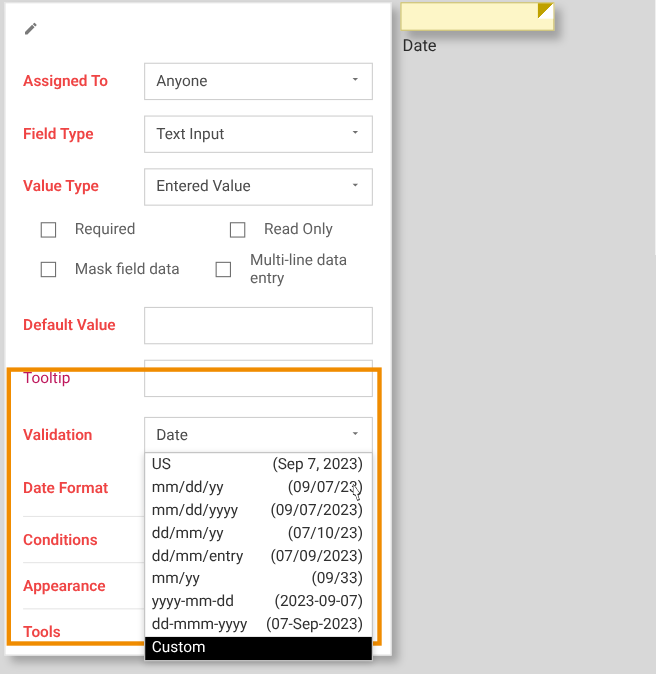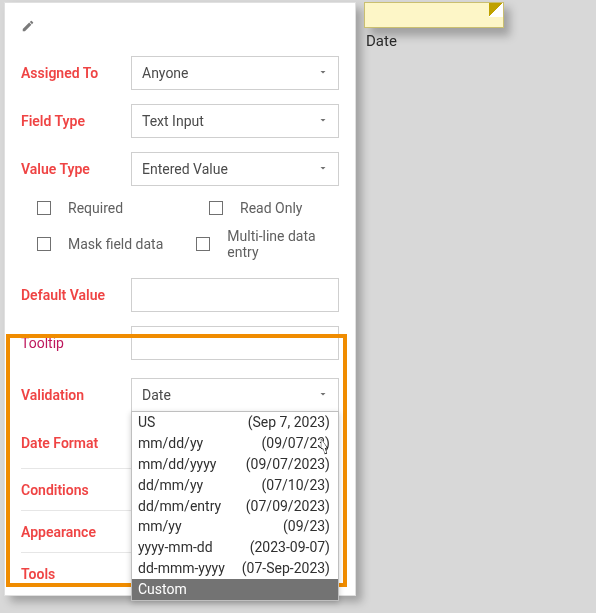--- a/index.html
+++ b/index.html
@@ -164,21 +164,21 @@
     display: flex;
     justify-content: space-between;
     padding: 1px 8px 1px 6px;
     color: #303030;
     cursor: pointer;
     line-height: 1.35;
   }
   .dropdown-item .fmt { white-space: nowrap; }
   .dropdown-item .sample { white-space: nowrap; }
   .dropdown-item.highlight {
-    background: #737373;
+    background: #000000;
     color: #fff;
   }
   .button-edge {
     position: absolute;
     bottom: 14px;
     right: 34px;
     width: 78px; height: 32px;
     border-radius: 16px;
     background: #1473e6;
     z-index: 1;
@@ -372,21 +372,21 @@
       <div class="dropdown-item">
         <span class="fmt">dd/mm/yy</span>
         <span class="sample">(07/10/23)</span>
       </div>
       <div class="dropdown-item">
         <span class="fmt">dd/mm/entry</span>
         <span class="sample">(07/09/2023)</span>
       </div>
       <div class="dropdown-item">
         <span class="fmt">mm/yy</span>
-        <span class="sample">(09/23)</span>
+        <span class="sample">(09/33)</span>
       </div>
       <div class="dropdown-item">
         <span class="fmt">yyyy-mm-dd</span>
         <span class="sample">(2023-09-07)</span>
       </div>
       <div class="dropdown-item">
         <span class="fmt">dd-mmm-yyyy</span>
         <span class="sample">(07-Sep-2023)</span>
       </div>
       <div class="dropdown-item highlight">

